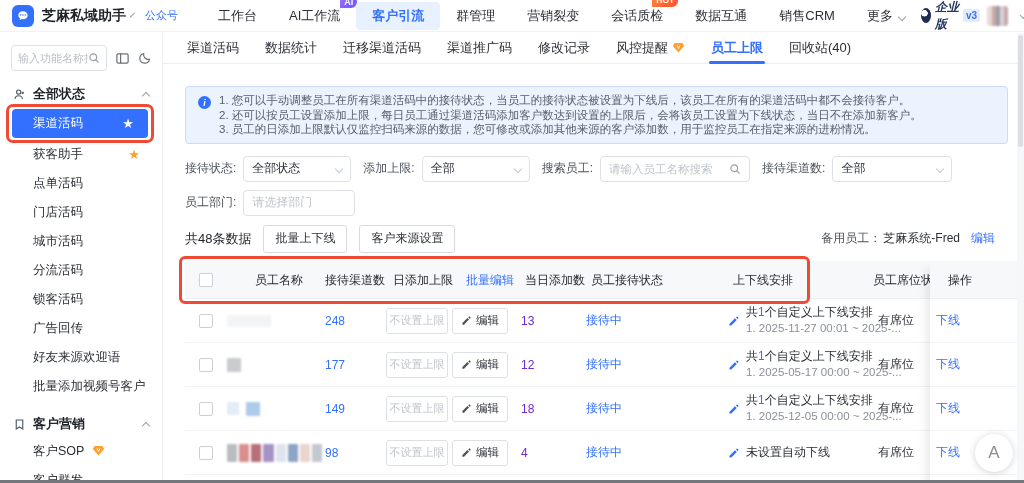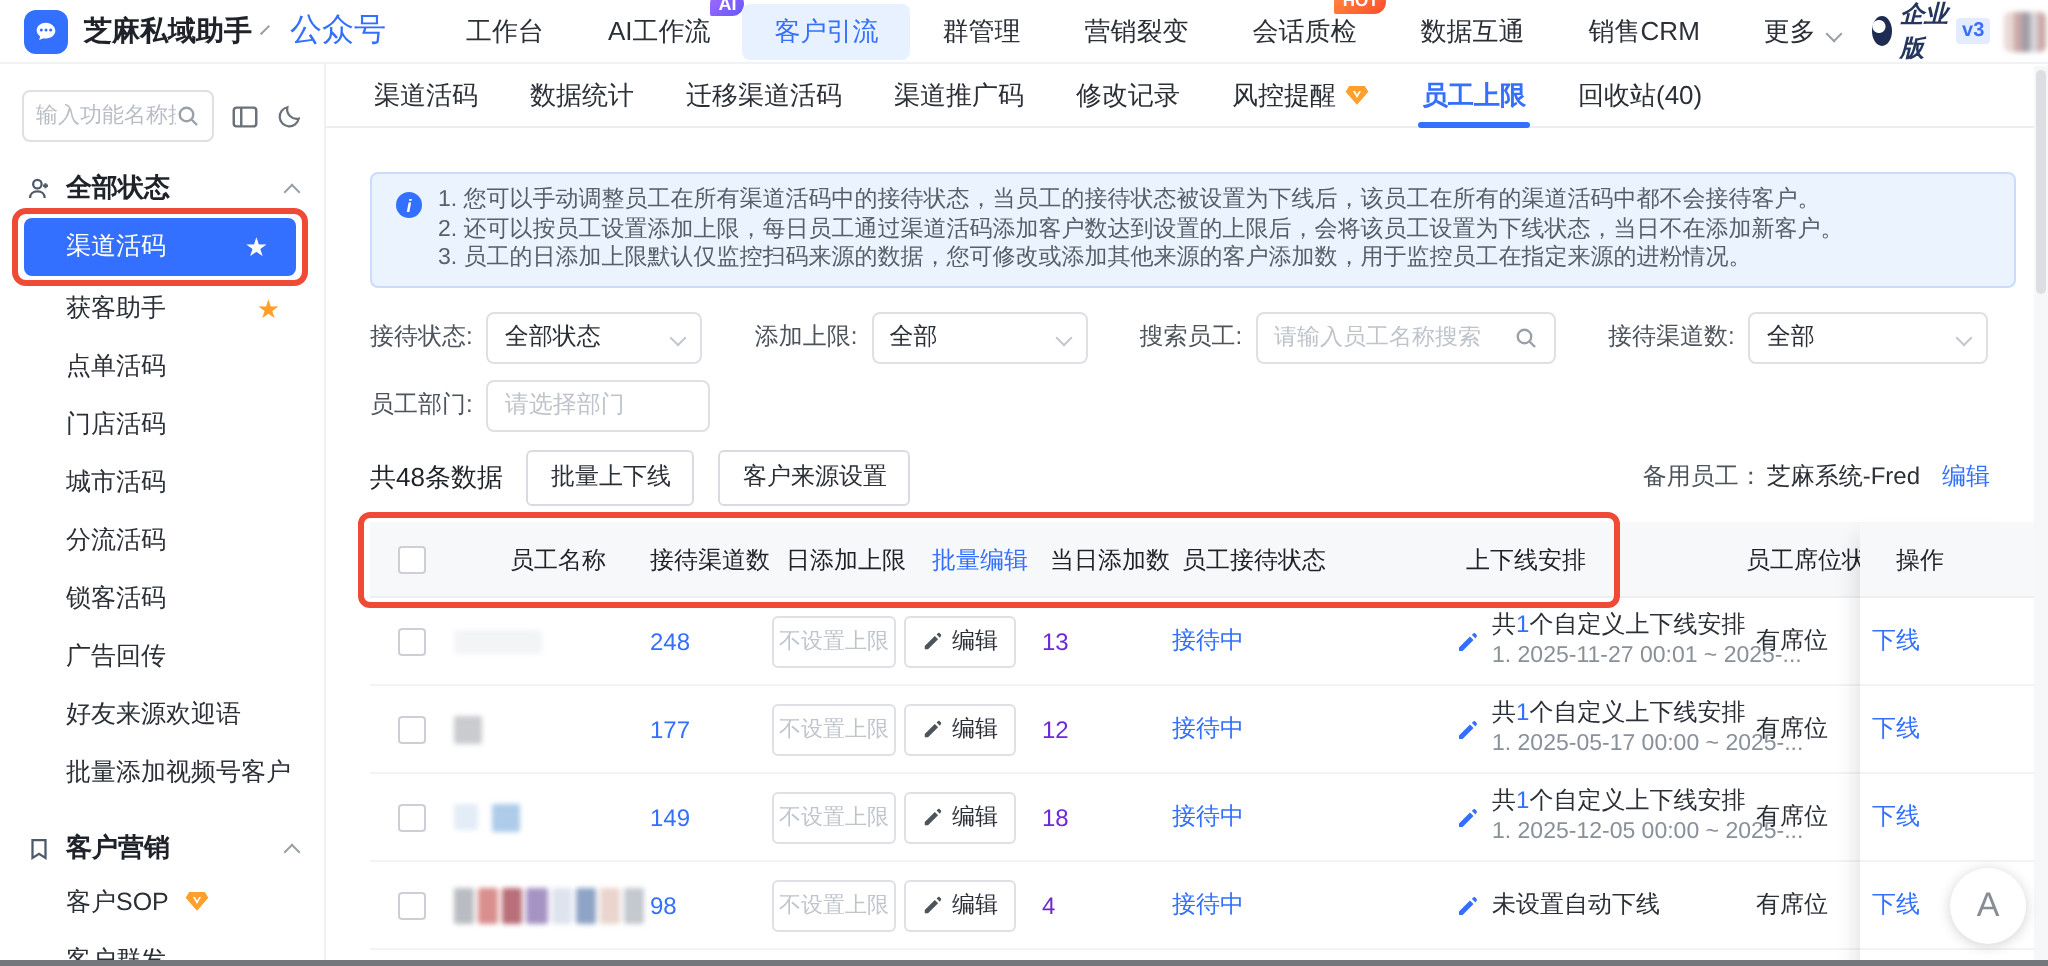--- a/index.html
+++ b/index.html
@@ -9,26 +9,26 @@
 
   
   .topbar{height:32px;display:flex;align-items:center;padding:0 10px 0 12px;
     border-bottom:1px solid #f0f2f5;background:#fff;position:relative;z-index:5}
   .logo{width:22px;height:22px;border-radius:6px;background:#3370ff;display:flex;
     align-items:center;justify-content:center;margin-right:8px;flex:0 0 auto}
   .brand-name{font-size:14px;font-weight:700;color:#1f2329;white-space:nowrap}
   .chev{display:inline-block;width:6px;height:6px;border-right:1.4px solid #9aa0a8;
     border-bottom:1.4px solid #9aa0a8;transform:rotate(45deg);margin:-2px 0 0 6px}
   .chev.up{transform:rotate(-135deg);margin-top:3px}
-  .brand-tag{color:#3370ff;font-size:16px;margin:0 12px 0 12px;white-space:nowrap}
+  .brand-tag{color:#3370ff;font-size:11px;margin:0 12px 0 12px;white-space:nowrap}
   .vdiv{width:1px;height:16px;background:#e9ebf0;margin-right:12px}
   .nav{display:flex;align-items:center}
   .nav-item{padding:5px 16px;font-size:13px;color:#2b2f36;position:relative;
     border-radius:4px;cursor:pointer;white-space:nowrap}
-  .nav-item.active{background:#e8f1ff;color:#3370ff;font-weight:400}
+  .nav-item.active{background:#e8f1ff;color:#3370ff;font-weight:700}
   .badge-ai{position:absolute;top:-6px;right:-1px;background:linear-gradient(135deg,#a36bff,#6657ff);
     color:#fff;font-size:9px;font-weight:700;padding:1px 4px;border-radius:7px 7px 7px 1px;line-height:10px}
   .badge-hot{position:absolute;top:-7px;right:1px;background:linear-gradient(135deg,#ff8a3d,#ff4d2e);
     color:#fff;font-size:8.5px;font-weight:700;padding:1.5px 4px;border-radius:7px 7px 7px 1px;line-height:9px}
   .top-right{margin-left:auto;display:flex;align-items:center;gap:7px}
   .edition{display:flex;align-items:center;gap:4px}
   .edition-icon{width:15px;height:15px;border-radius:50%;background:#1e2b52;
     background:radial-gradient(circle at 35% 35%,#fff 0 3px,#1e2b52 3.5px)}
   .edition-name{font-size:12px;font-weight:700;color:#25365e;font-style:italic}
   .edition-ver{font-size:10px;color:#3a6ff2;background:#e3ecff;border-radius:2px;
@@ -71,21 +71,21 @@
 
   .cbody{padding:22px 0 0 22px;position:relative}
   .notice{width:823px;background:#ebf3ff;border:1px solid #c9dcfc;border-radius:4px;
     padding:6px 14px 6px 33px;position:relative}
   .notice .line{font-size:11.5px;color:#566069;line-height:14.5px}
   .info-i{position:absolute;left:12px;top:9px;width:13px;height:13px;border-radius:50%;
     background:#3370ff;color:#fff;font-size:9px;display:flex;align-items:center;
     justify-content:center;font-weight:700}
   .info-i::before{content:"i";font-style:italic}
 
-  .filters{display:flex;align-items:center;margin-top:12px;gap:26px}
+  .filters{display:flex;align-items:center;margin-top:12px;gap:12px}
   .fgroup{display:flex;align-items:center;gap:7px}
   .flabel{font-size:12px;color:#4e545c;white-space:nowrap}
   .fselect{width:108px;height:26px;border:1px solid #dde0e5;border-radius:4px;display:flex;
     align-items:center;justify-content:space-between;padding:0 8px;font-size:12px;color:#2b2f36;cursor:pointer}
   .fselect .chev{border-color:#c3c8cf;margin:0}
   .fselect.wide{width:120px}
   .finput{width:150px;height:26px;border:1px solid #dde0e5;border-radius:4px;display:flex;
     align-items:center;padding:0 8px;gap:4px}
   .finput input{border:0;outline:0;flex:1;font-size:11.5px;color:#333;min-width:0;background:transparent}
   .finput input::placeholder{color:#bfc4cb}

